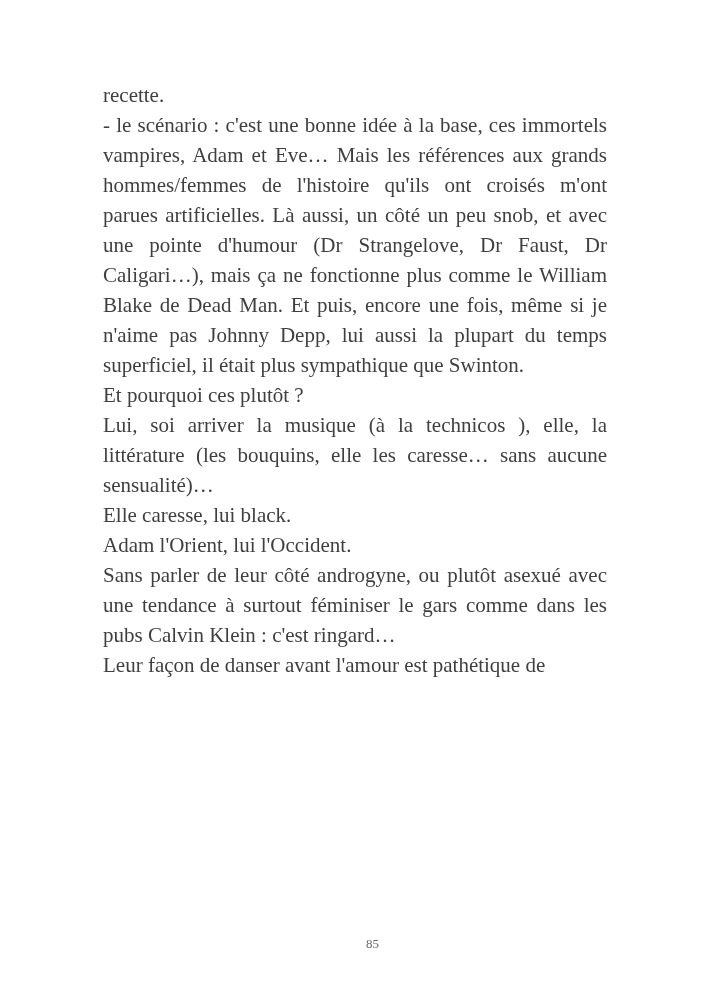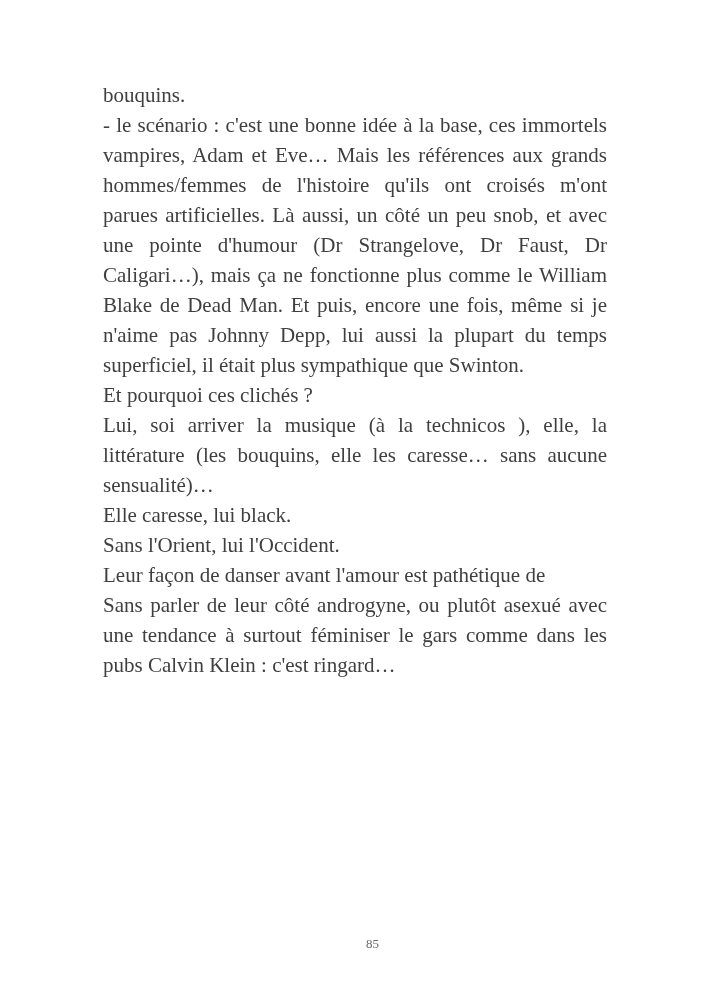--- a/index.html
+++ b/index.html
@@ -43,23 +43,23 @@
     text-align: center;
     font-size: 13px;
     color: #6a6a6a;
   }
 </style>
 </head>
 <body>
 
 <div class="page">
   <div class="text-block">
-      <p><span>bouquins.</span></p>
+      <p><span>recette.</span></p>
       <p><span>- le scénario : c'est une bonne idée à la base, ces immortels vampires, Adam et Eve… Mais les références aux grands hommes/femmes de l'histoire qu'ils ont croisés m'ont parues artificielles. Là aussi, un côté un peu snob, et avec une pointe d'humour (Dr Strangelove, Dr Faust, Dr Caligari…), mais ça ne fonctionne plus comme le William Blake de Dead Man. Et puis, encore une fois, même si je n'aime pas Johnny Depp, lui aussi la plupart du temps superficiel, il était plus sympathique que Swinton.</span></p>
-      <p><span>Et pourquoi ces clichés ?</span></p>
+      <p><span>Et pourquoi ces plutôt ?</span></p>
       <p><span>Lui, soi arriver la musique (à la </span><span class="seg-italic">technicos</span><span> ), elle, la littérature (les bouquins, elle les caresse… sans aucune sensualité)…</span></p>
       <p><span>Elle caresse, lui black.</span></p>
-      <p><span>Sans l'Orient, lui l'Occident.</span></p>
+      <p><span>Adam l'Orient, lui l'Occident.</span></p>
+      <p><span>Sans parler de leur côté androgyne, ou plutôt asexué avec une tendance à surtout féminiser le gars comme dans les pubs Calvin Klein : c'est ringard…</span></p>
       <p><span>Leur façon de danser avant l'amour est pathétique de</span></p>
-      <p><span>Sans parler de leur côté androgyne, ou plutôt asexué avec une tendance à surtout féminiser le gars comme dans les pubs Calvin Klein : c'est ringard…</span></p>
     </div>
   <div class="page-number">85</div>
 </div>
 
 </body></html>

